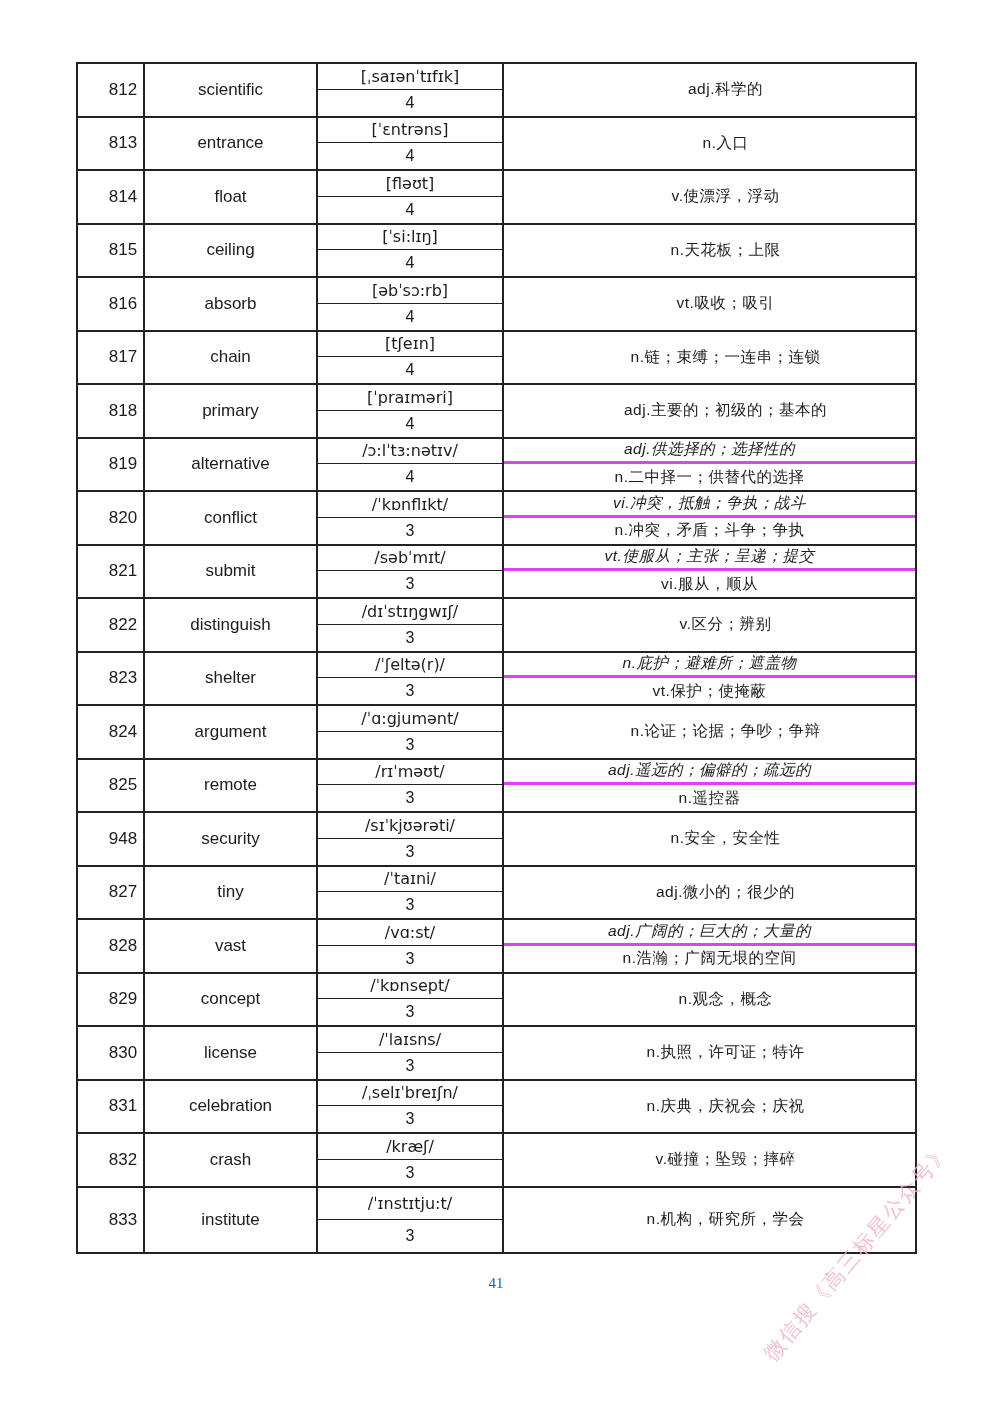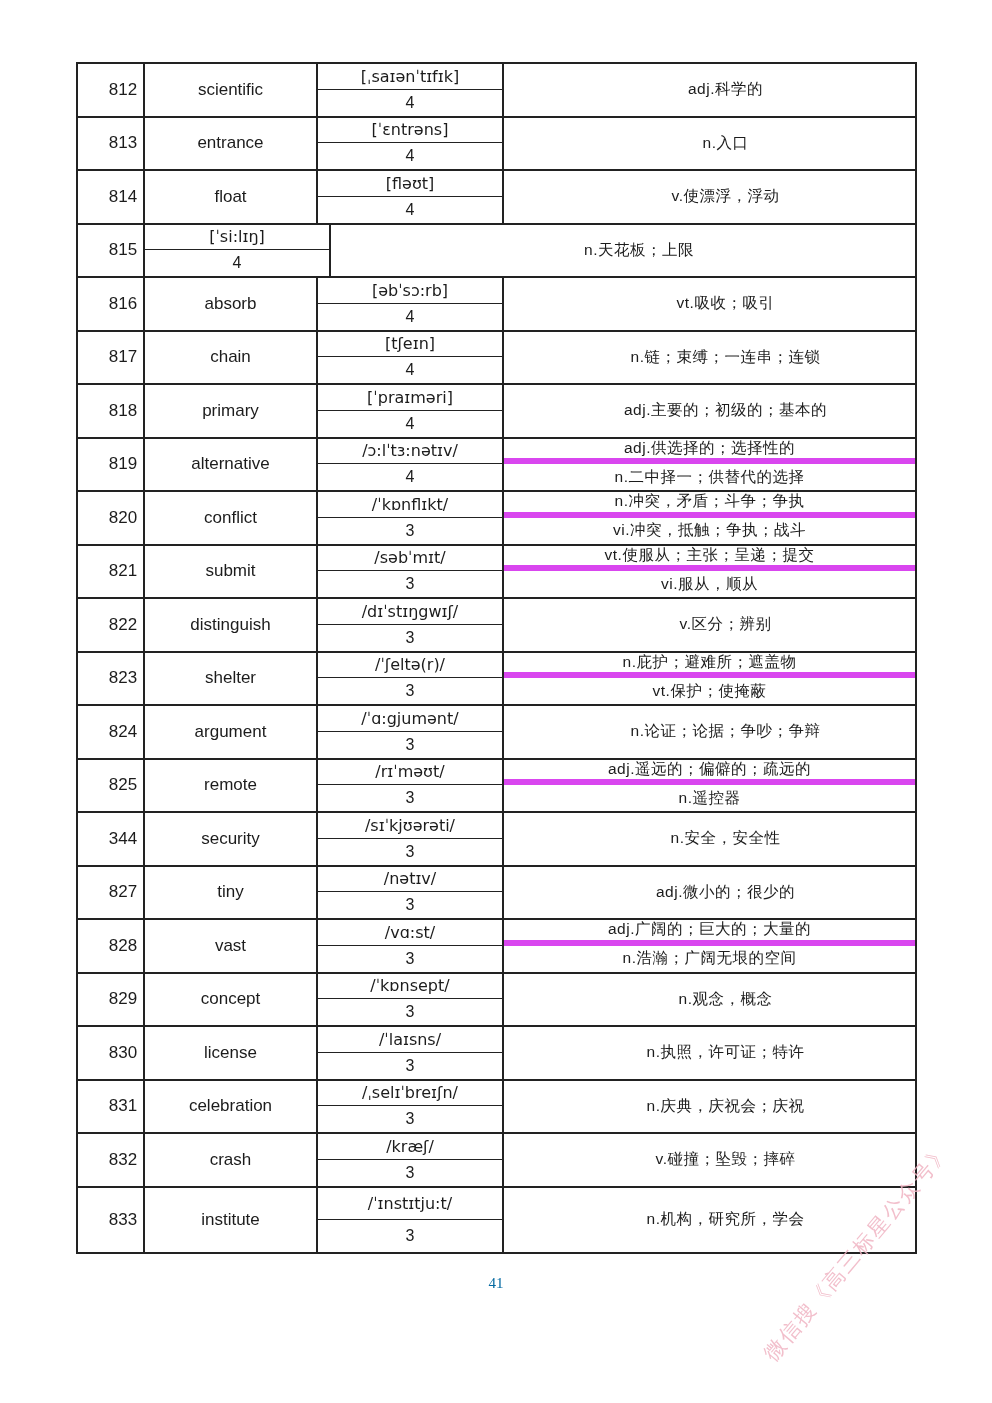--- a/index.html
+++ b/index.html
@@ -55,21 +55,21 @@
     align-items:stretch; justify-content:stretch;
   }
   .mean {
     display:flex; align-items:center; justify-content:center;
     font-size:15.5px;
     letter-spacing:0.5px;
     white-space:nowrap;
   }
   .mean.full { flex:1;margin-left:32px; }
   .mean.half { height:50%; box-sizing:border-box; }
-  .mean.half:first-child { border-bottom:6px solid #d946ef; }
+  .mean.half:first-child { border-bottom:3px solid #d946ef;font-style:italic; }
   .page-number {
     position:absolute; left:0; top:1275px; width:100%;
     text-align:center;
     font-family:"Liberation Serif","DejaVu Serif",serif;
     font-size:15px; color:#0369a1;
   }
   .watermark {
     position:absolute;
     left:712px; top:1238px; width:290px;
     text-align:center;
@@ -117,20 +117,21 @@
       <div class="cell c-phon">
         <div class="phon">[fləʊt]</div>
         <div class="count">4</div>
       </div>
       <div class="cell c-mean">
           <div class="mean full">v.使漂浮，浮动</div>
         </div>
     </div>
       <div class="row">
       <div class="cell c-id">815</div>
+      <div class="cell c-word">ceiling</div>
       <div class="cell c-phon">
         <div class="phon">[ˈsi:lɪŋ]</div>
         <div class="count">4</div>
       </div>
       <div class="cell c-mean">
           <div class="mean full">n.天花板；上限</div>
         </div>
     </div>
       <div class="row">
       <div class="cell c-id">816</div>
@@ -178,22 +179,22 @@
         </div>
     </div>
       <div class="row">
       <div class="cell c-id">820</div>
       <div class="cell c-word">conflict</div>
       <div class="cell c-phon">
         <div class="phon">/ˈkɒnflɪkt/</div>
         <div class="count">3</div>
       </div>
       <div class="cell c-mean">
+          <div class="mean half">vi.冲突，抵触；争执；战斗</div>
           <div class="mean half">n.冲突，矛盾；斗争；争执</div>
-          <div class="mean half">vi.冲突，抵触；争执；战斗</div>
         </div>
     </div>
       <div class="row">
       <div class="cell c-id">821</div>
       <div class="cell c-word">submit</div>
       <div class="cell c-phon">
         <div class="phon">/səbˈmɪt/</div>
         <div class="count">3</div>
       </div>
       <div class="cell c-mean">
@@ -241,35 +242,35 @@
       <div class="cell c-phon">
         <div class="phon">/rɪˈməʊt/</div>
         <div class="count">3</div>
       </div>
       <div class="cell c-mean">
           <div class="mean half">adj.遥远的；偏僻的；疏远的</div>
           <div class="mean half">n.遥控器</div>
         </div>
     </div>
       <div class="row">
-      <div class="cell c-id">344</div>
+      <div class="cell c-id">948</div>
       <div class="cell c-word">security</div>
       <div class="cell c-phon">
         <div class="phon">/sɪˈkjʊərəti/</div>
         <div class="count">3</div>
       </div>
       <div class="cell c-mean">
           <div class="mean full">n.安全，安全性</div>
         </div>
     </div>
       <div class="row">
       <div class="cell c-id">827</div>
       <div class="cell c-word">tiny</div>
       <div class="cell c-phon">
-        <div class="phon">/nətɪv/</div>
+        <div class="phon">/ˈtaɪni/</div>
         <div class="count">3</div>
       </div>
       <div class="cell c-mean">
           <div class="mean full">adj.微小的；很少的</div>
         </div>
     </div>
       <div class="row">
       <div class="cell c-id">828</div>
       <div class="cell c-word">vast</div>
       <div class="cell c-phon">

